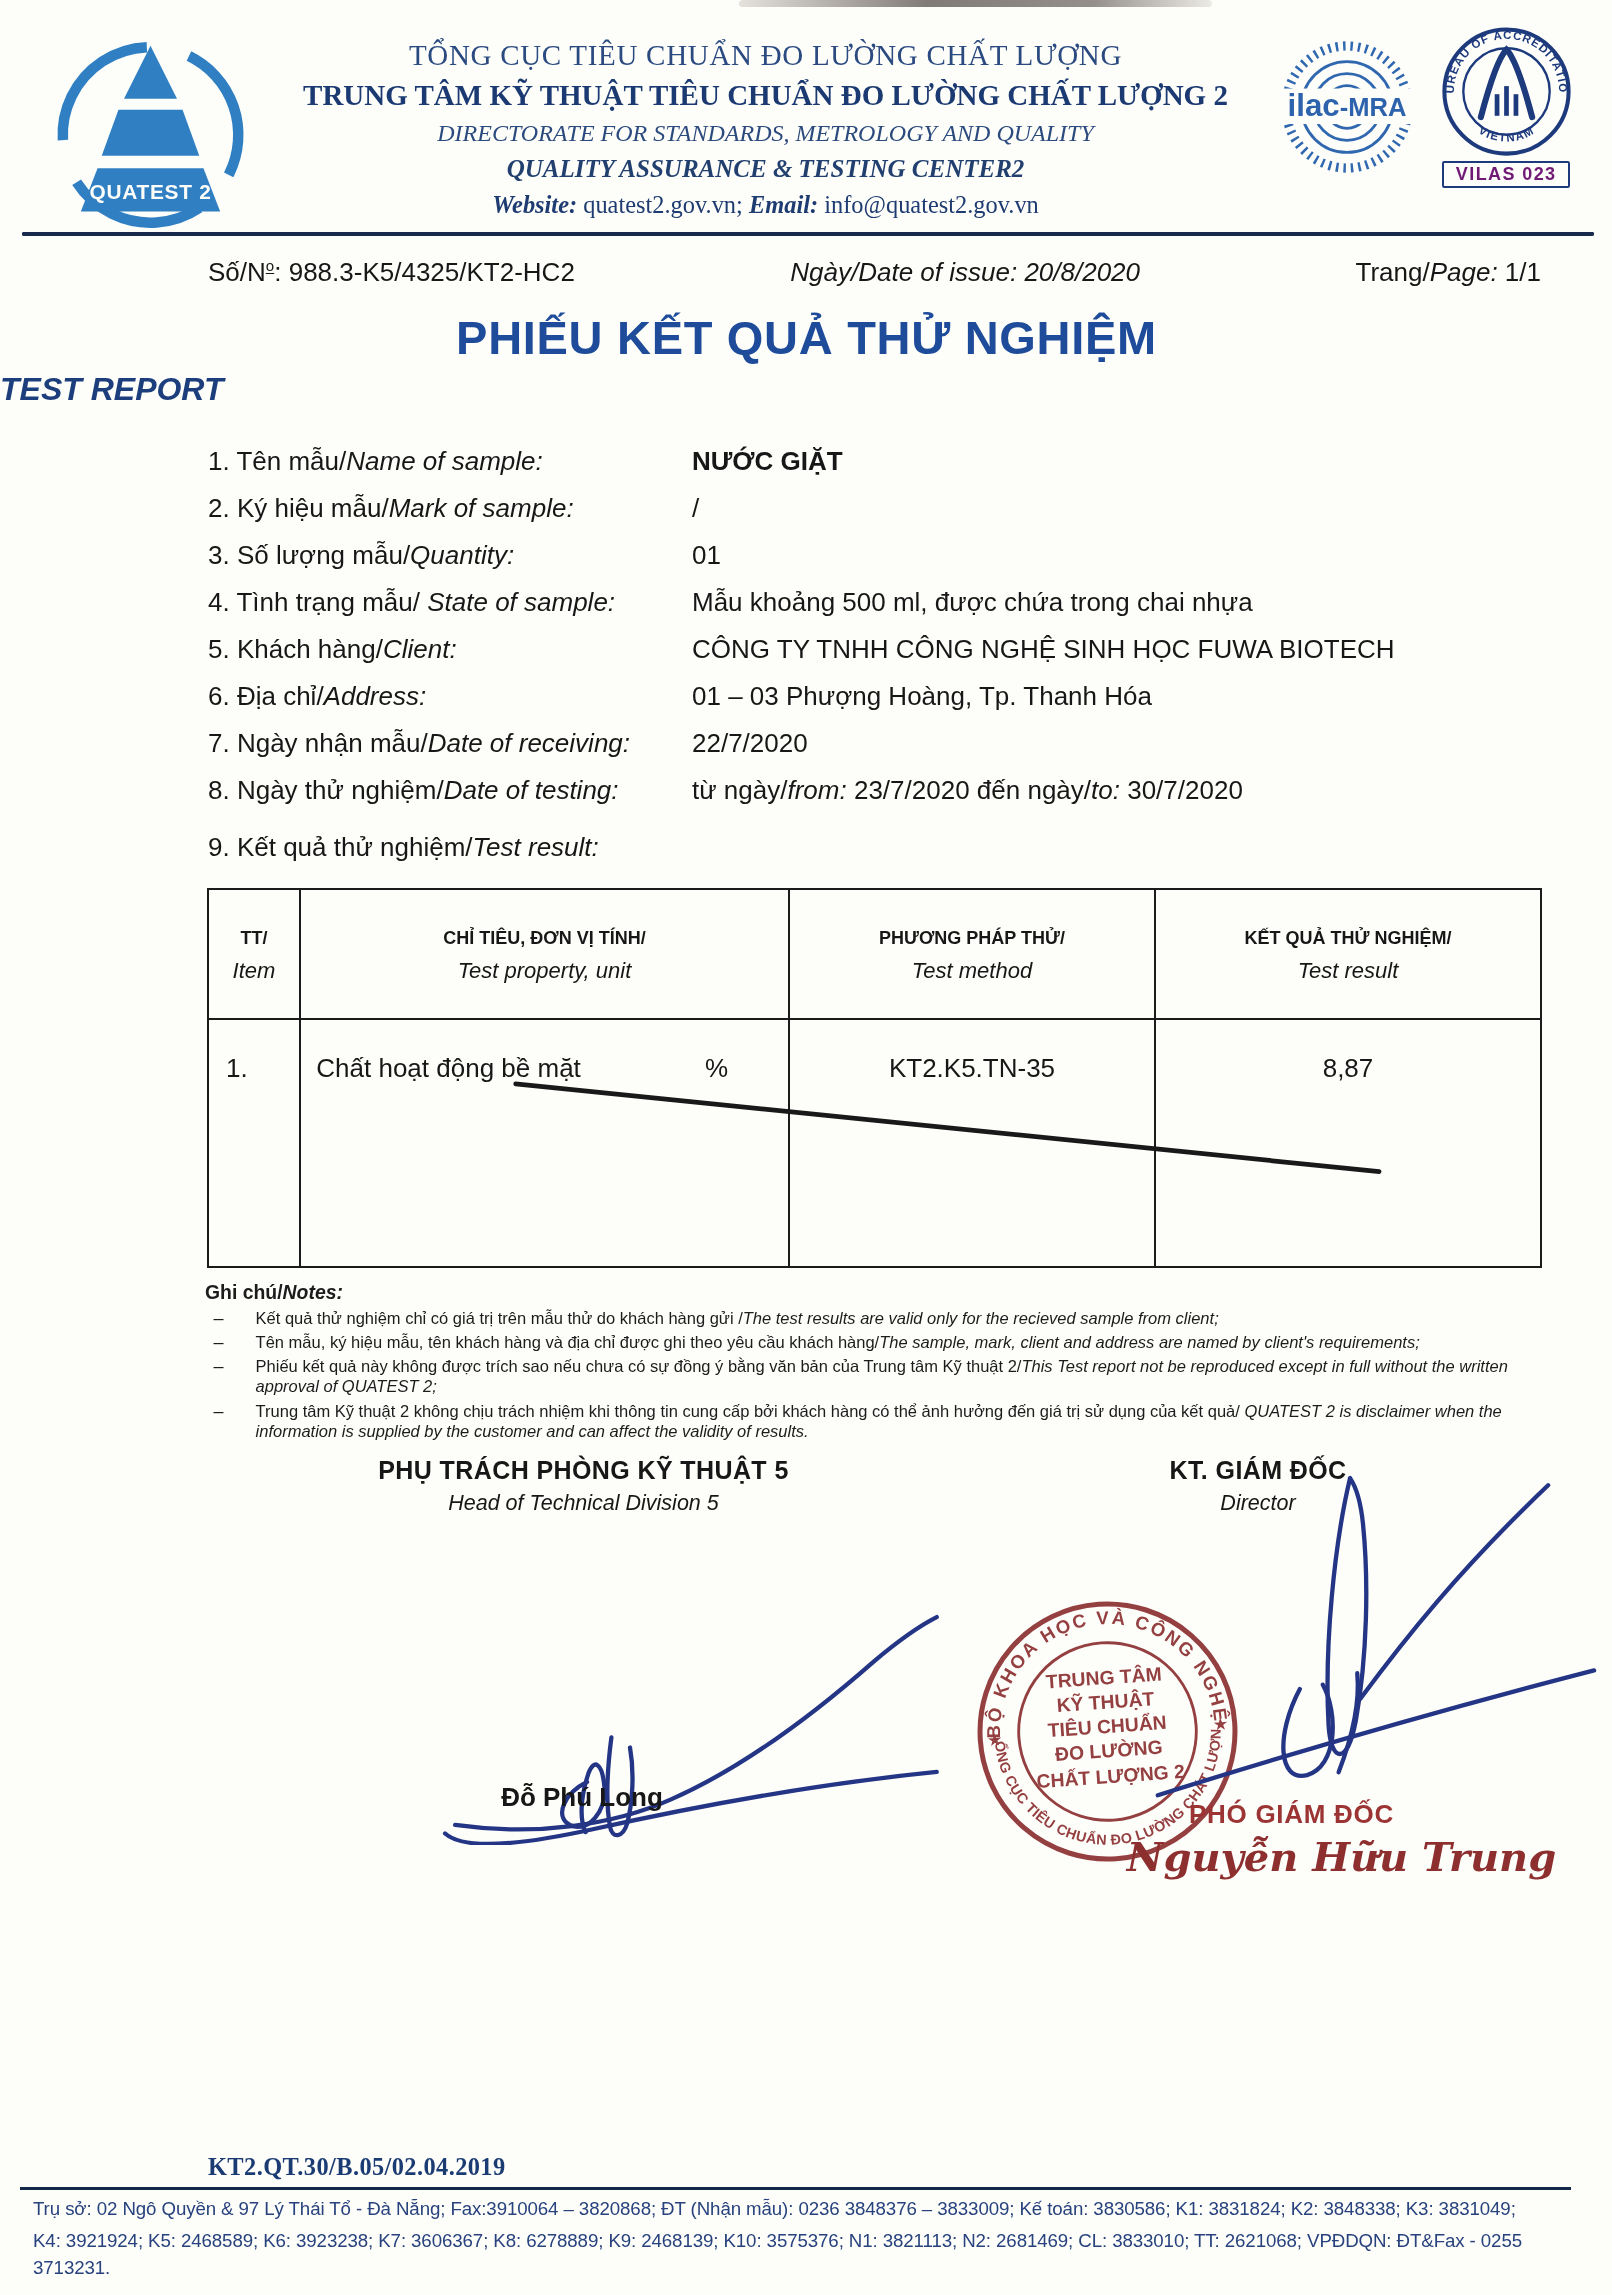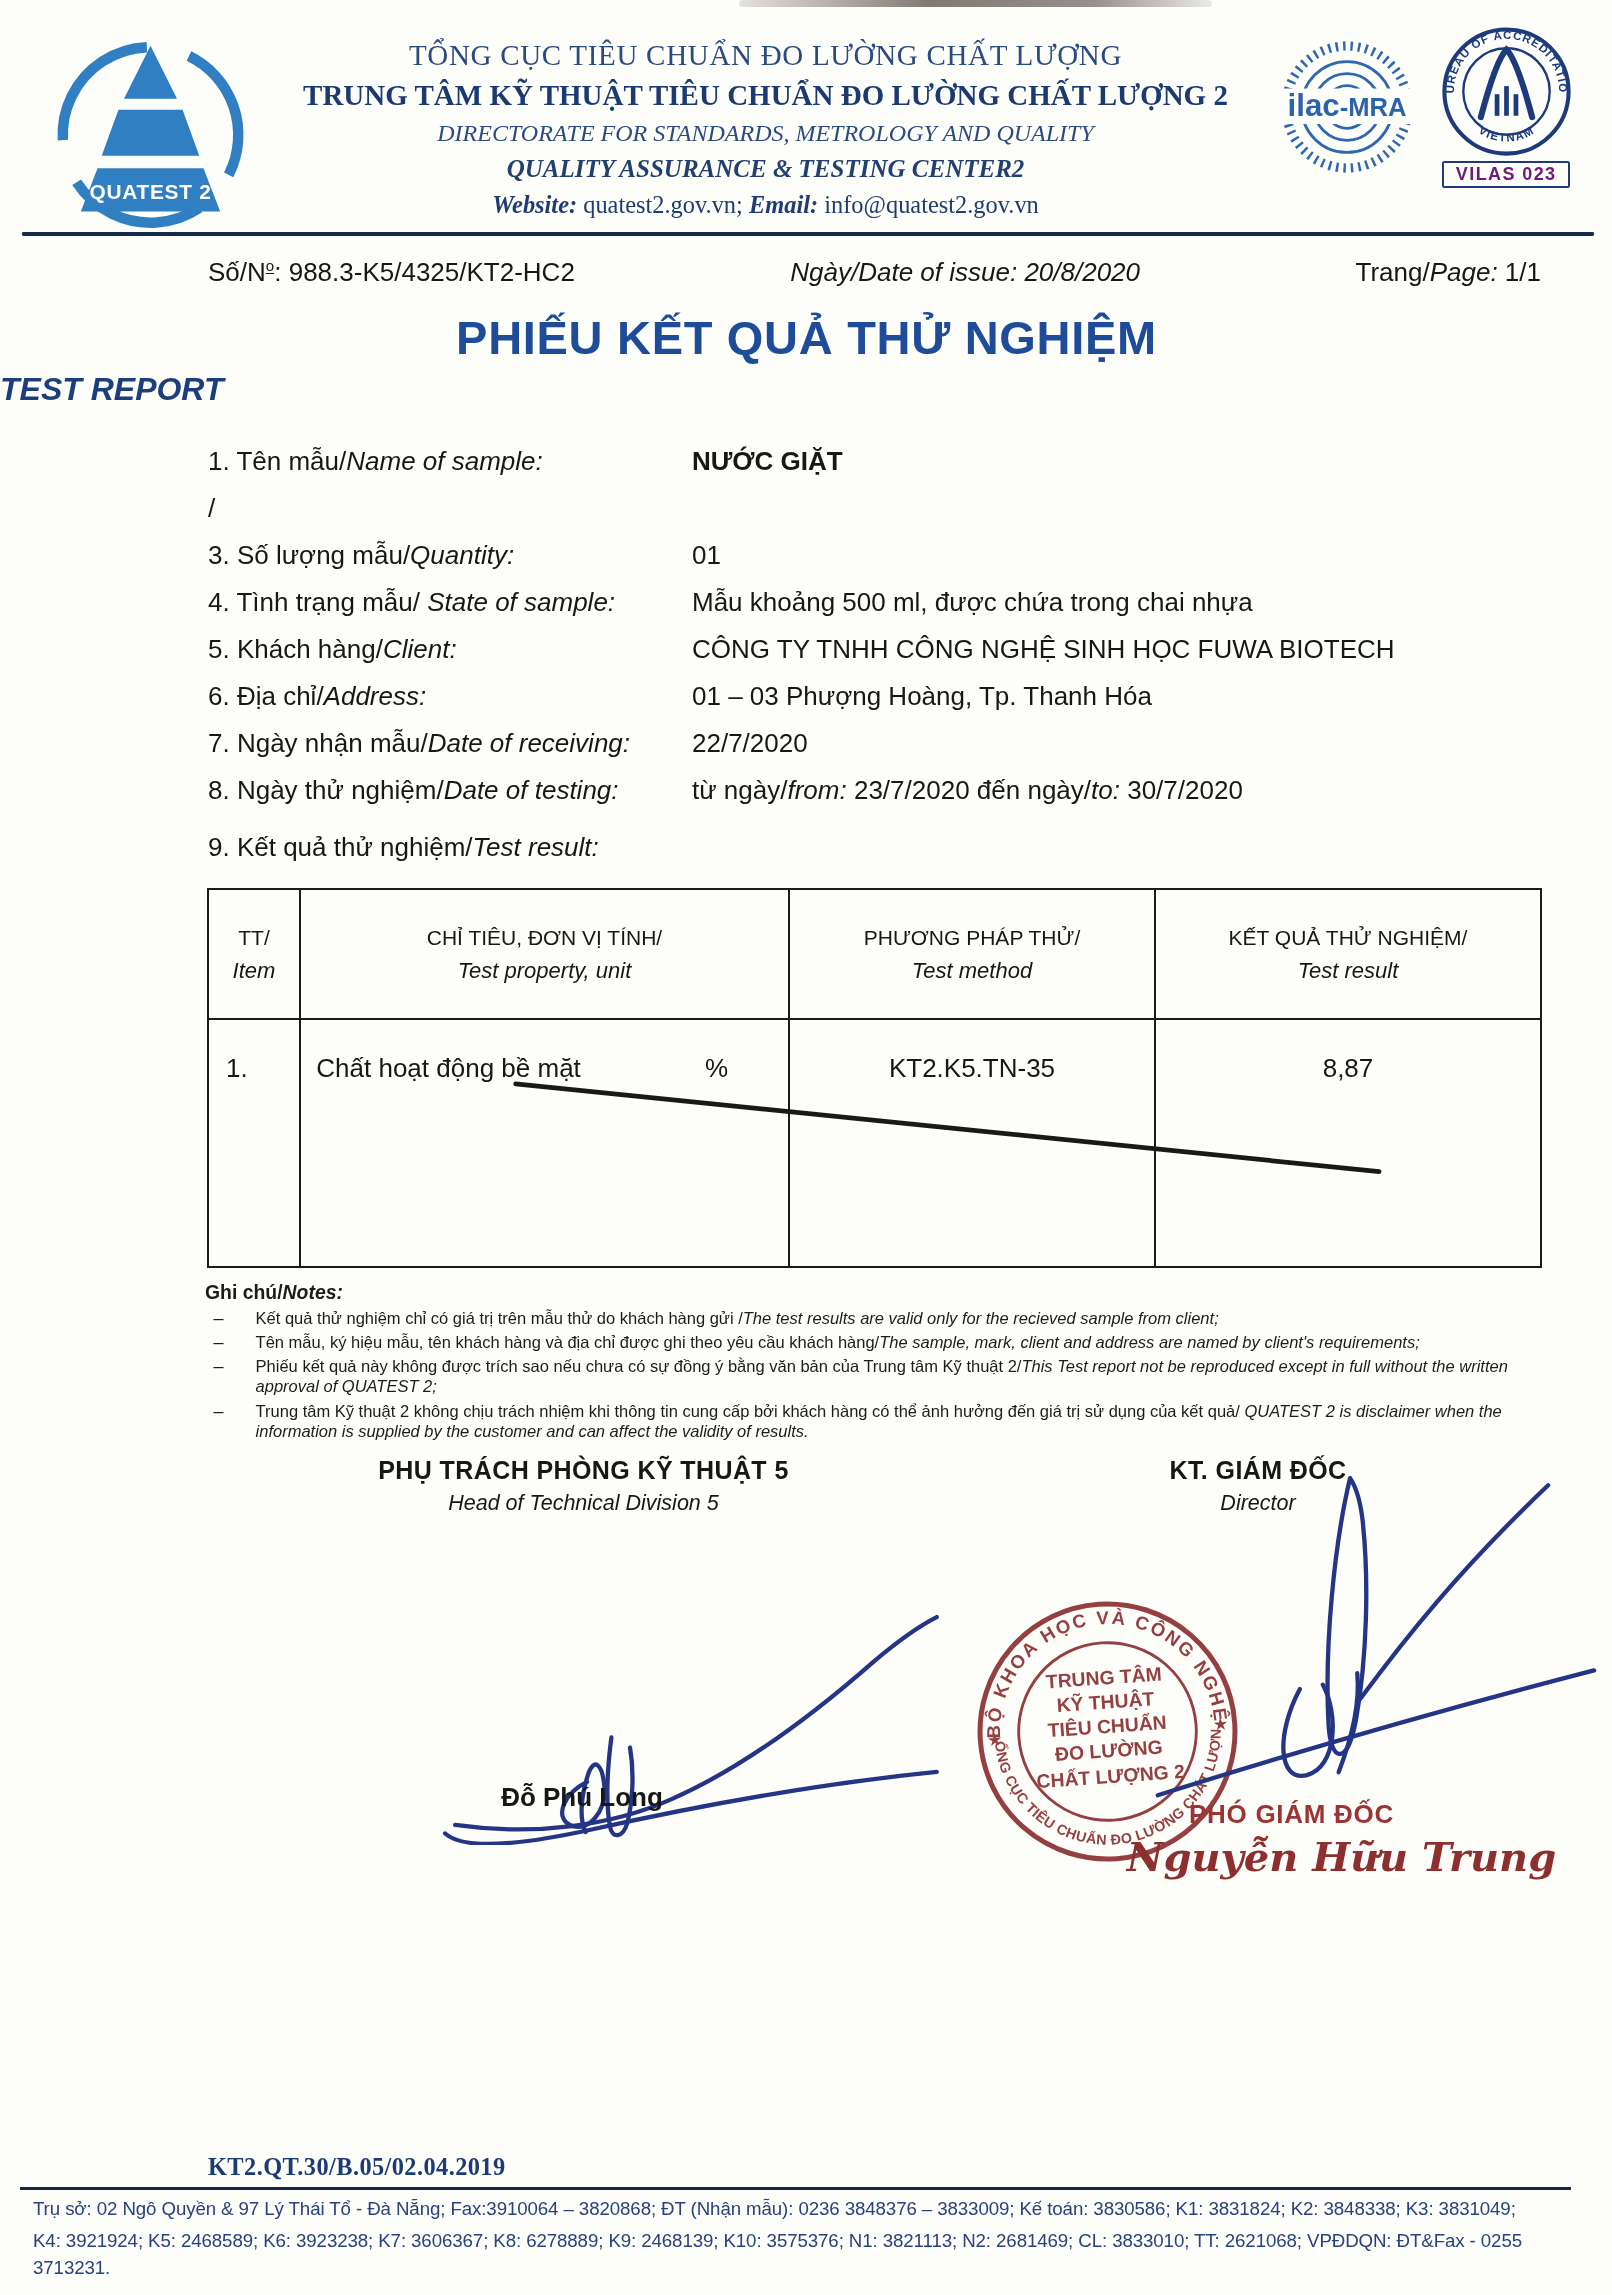--- a/index.html
+++ b/index.html
@@ -51,21 +51,21 @@
   .flabel i { font-style:italic; }
   .fvalue { flex:1 1 auto; }
   .fvalue.bold { font-weight:bold; }
   .fvalue i { font-style:italic; }
 
   
   .table-wrap { position:relative; margin:10px 0 0 207px; width:1333px; }
   table.results { border-collapse:collapse; width:100%; table-layout:fixed; }
   table.results th, table.results td { border:2.2px solid #1b1b1b; }
   table.results thead th { height:128px; vertical-align:middle; padding:0 5.7px; border-bottom-width:2.9px; }
-  .th-vi { font-size:21px; font-weight:normal; line-height:34px; }
+  .th-vi { font-size:18px; font-weight:bold; line-height:34px; }
   .th-en { font-size:22px; font-style:italic; font-weight:normal; line-height:32px; }
   table.results tbody td { height:212px; vertical-align:top; padding-top:33px; font-size:26px; }
   td.c-tt { padding-left:17px; }
   .prop-flex { display:flex; justify-content:space-between; padding:0 59px 0 14.3px; }
   td.c-method, td.c-result { text-align:center; }
   .strike { position:absolute; left:0; top:0; width:100%; height:100%; pointer-events:none; }
 
   
   .notes { margin:13px 40px 0 205px; color:#1c1c1c; }
   .notes-h { font-size:19.4px; font-weight:bold; }
@@ -180,20 +180,21 @@
 
   <div class="title-vi">PHIẾU KẾT QUẢ THỬ NGHIỆM</div>
   <div class="title-en">TEST REPORT</div>
 
   <div class="fields">
     <div class="frow">
       <span class="flabel"><span>1. Tên mẫu/</span><i>Name of sample:</i></span>
       <span class="fvalue bold">NƯỚC GIẶT</span>
     </div>
     <div class="frow">
+      <span class="flabel"><span>2. Ký hiệu mẫu/</span><i>Mark of sample:</i></span>
       <span class="fvalue">/</span>
     </div>
     <div class="frow">
       <span class="flabel"><span>3. Số lượng mẫu/</span><i>Quantity:</i></span>
       <span class="fvalue">01</span>
     </div>
     <div class="frow">
       <span class="flabel"><span>4. Tình trạng mẫu/ </span><i>State of sample:</i></span>
       <span class="fvalue">Mẫu khoảng 500 ml, được chứa trong chai nhựa</span>
     </div>

